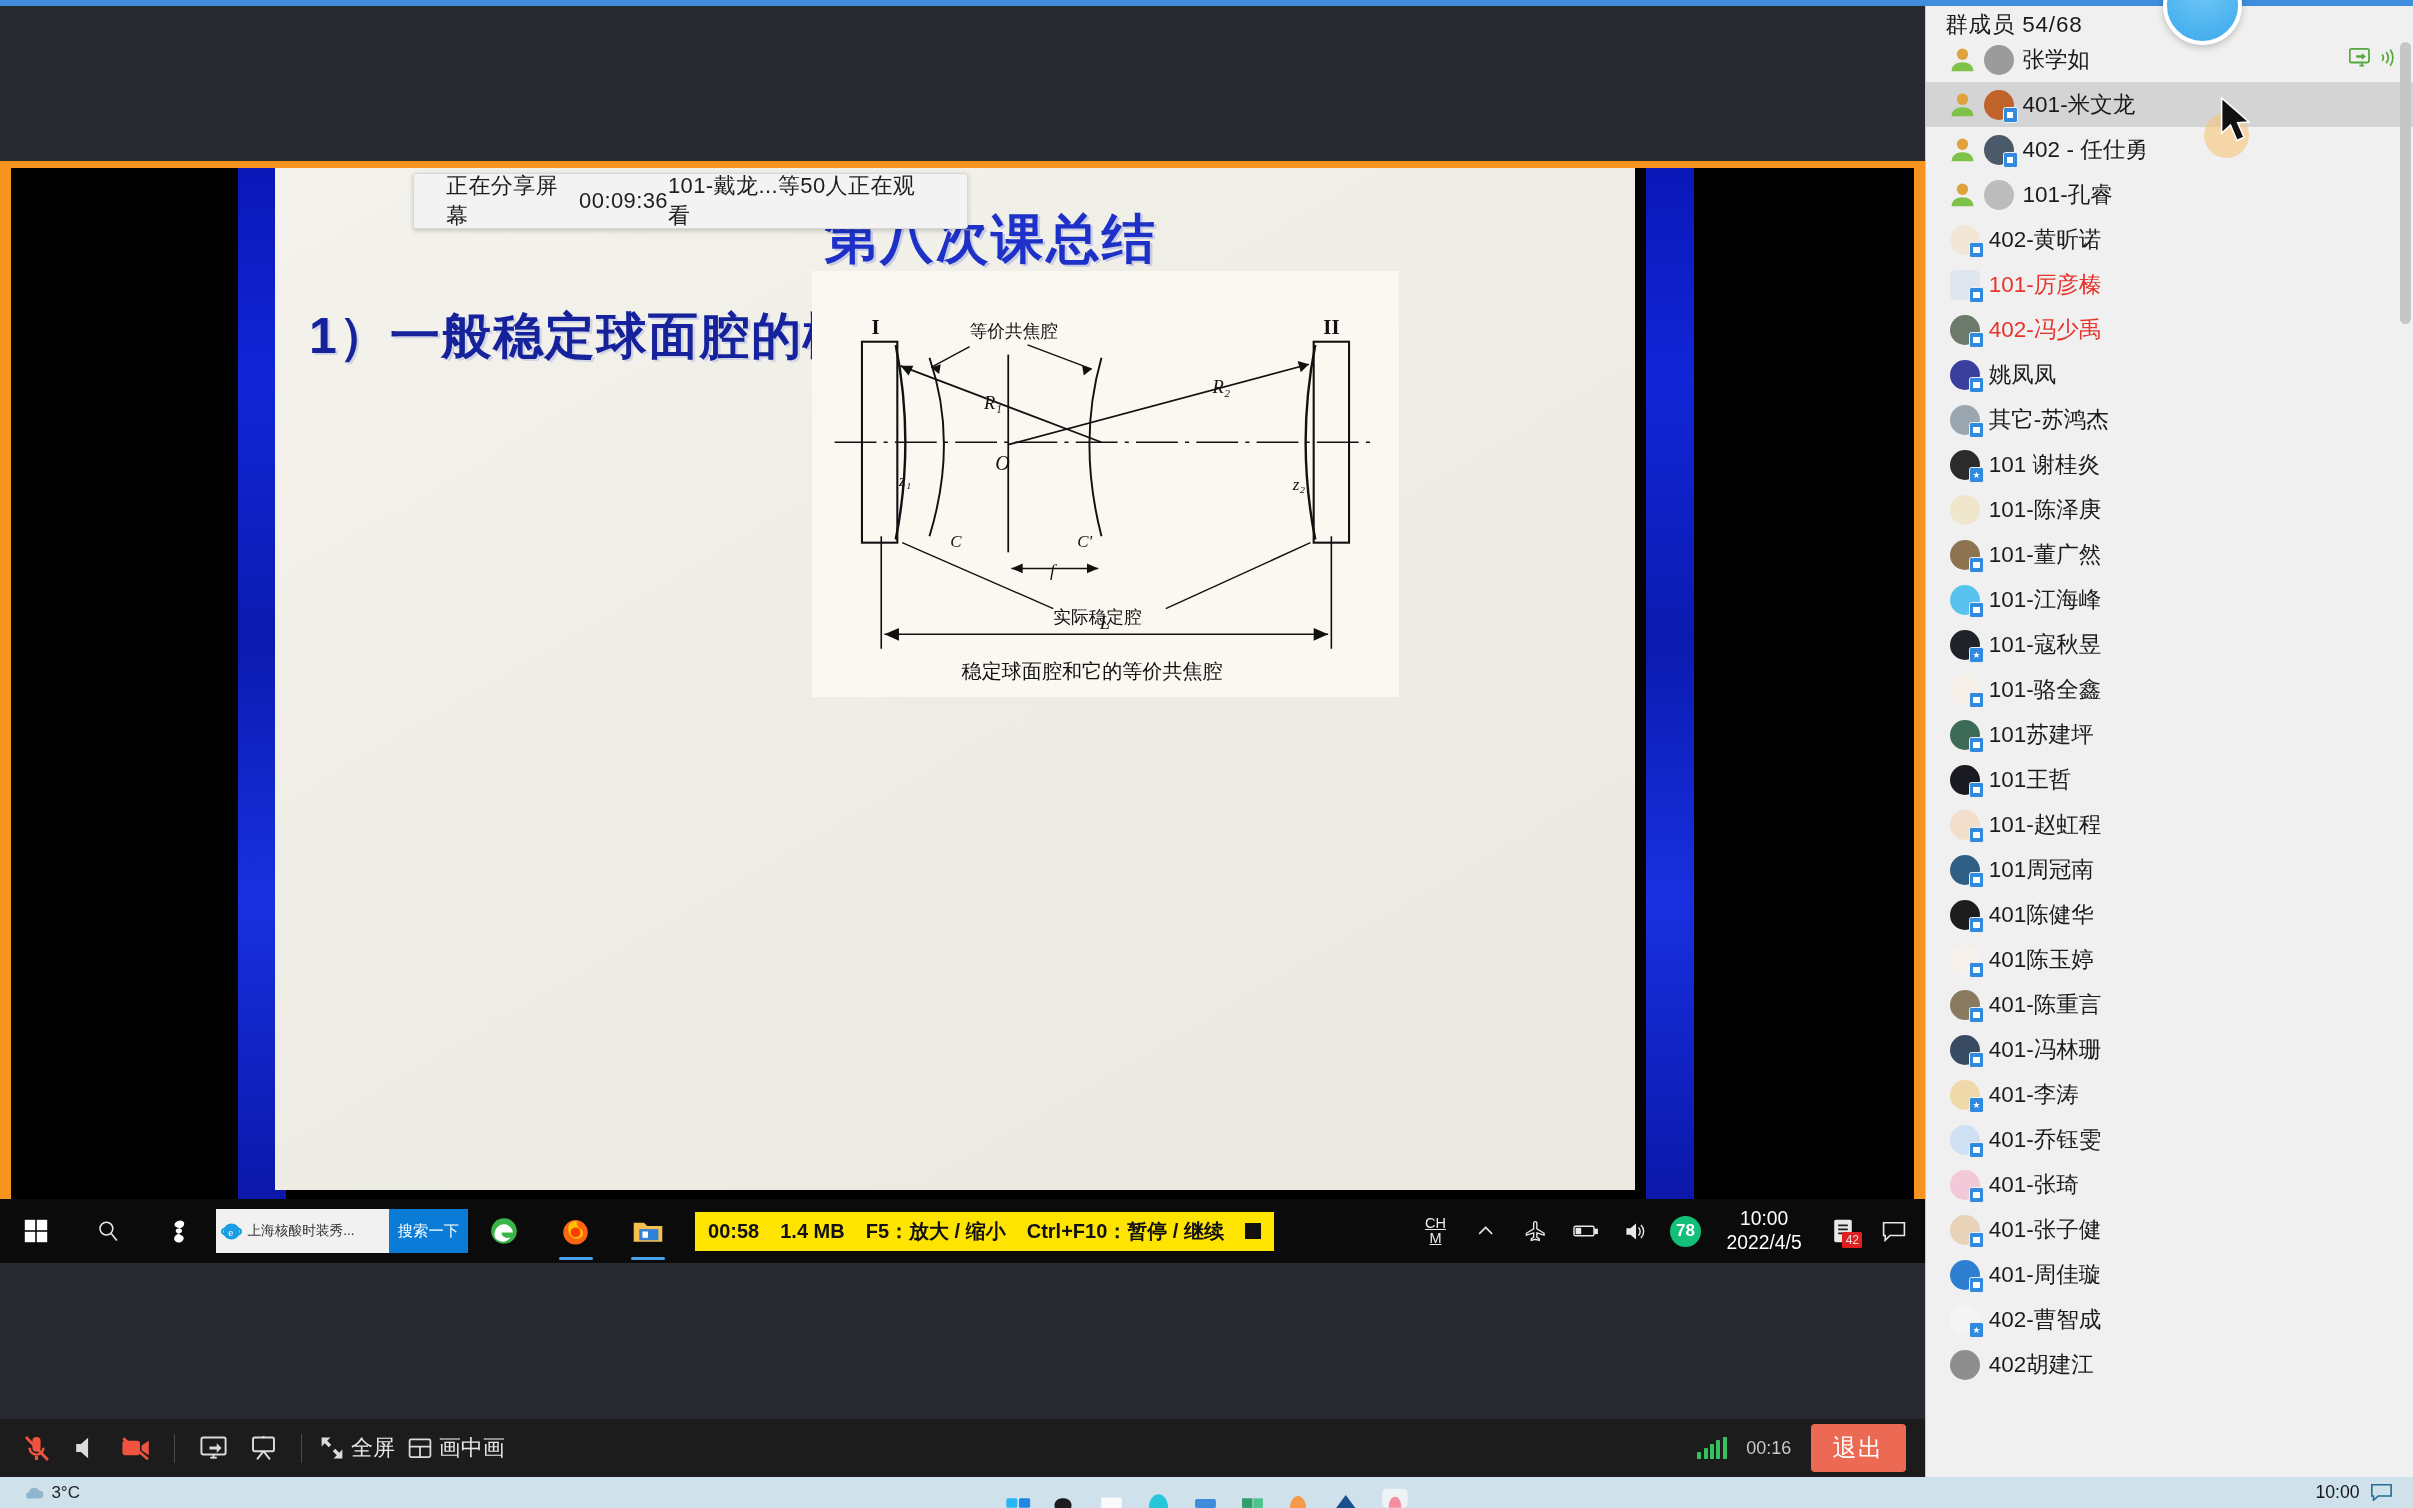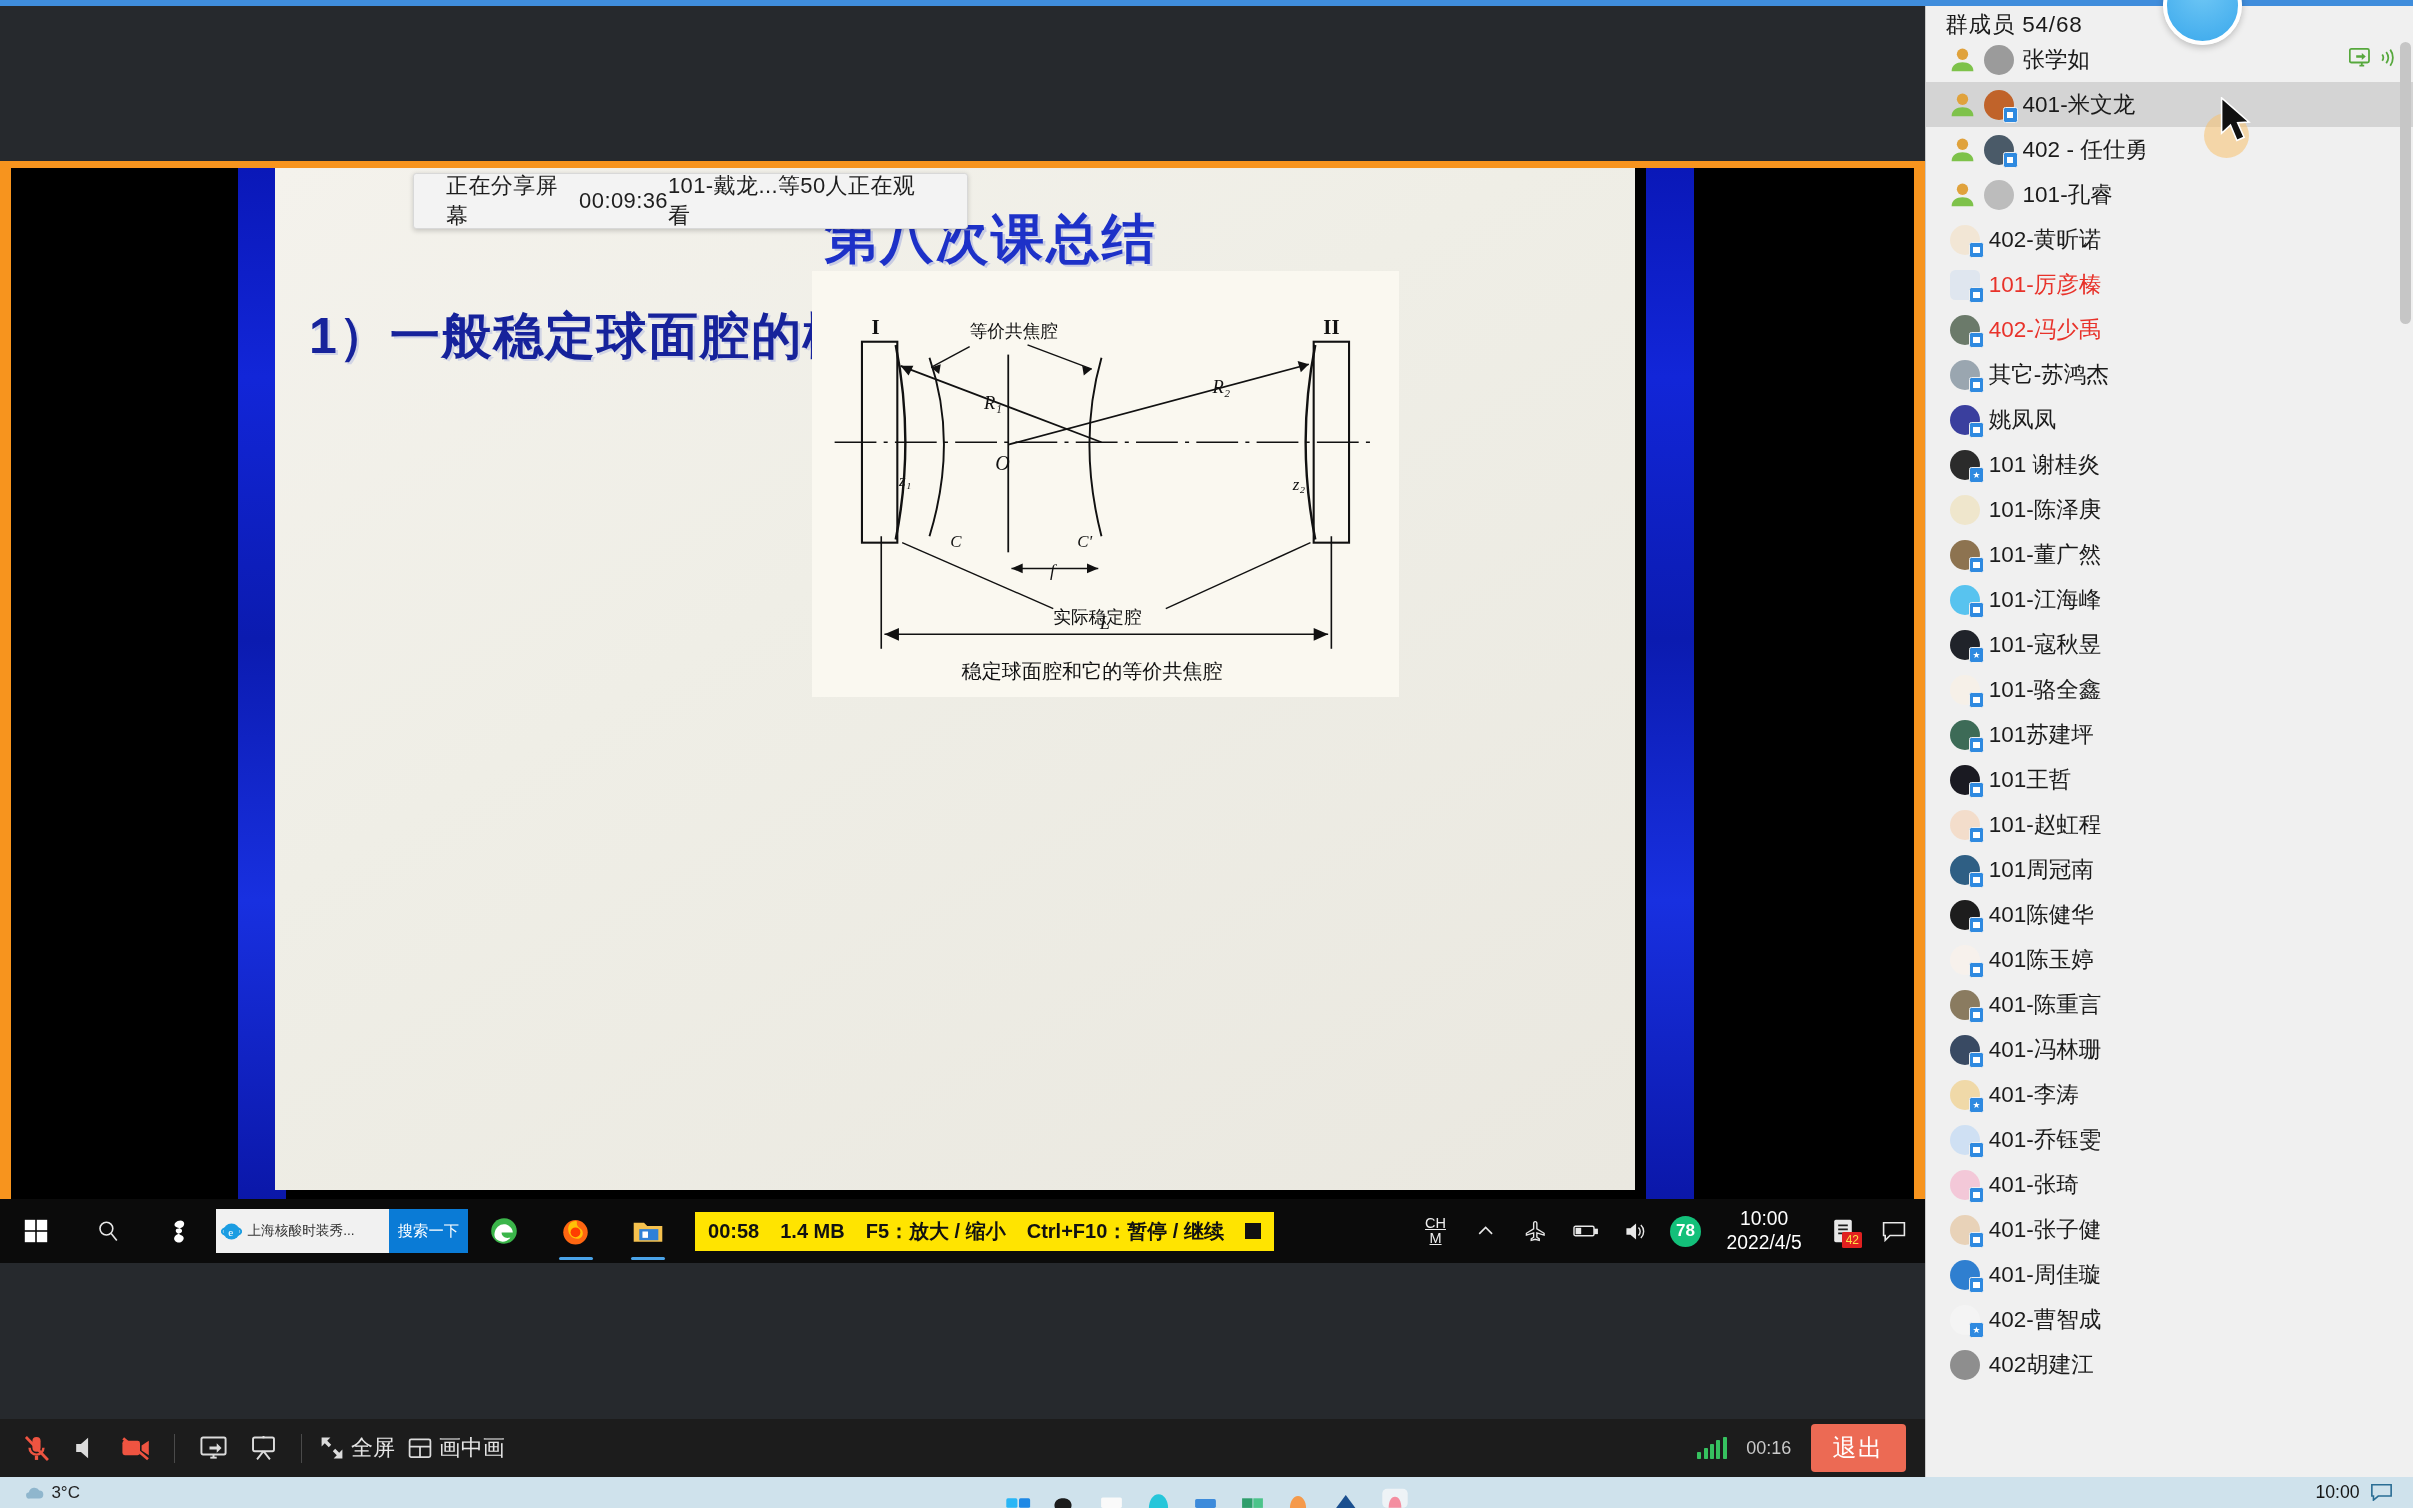--- a/index.html
+++ b/index.html
@@ -95,21 +95,21 @@
   .ime{ width:50px; text-align:center; color:#ededed; font-size:14.5px;
     line-height:1.05; cursor:pointer;text-decoration:underline; }
   .badge78{ width:31px; height:31px; border-radius:50%; background:#13c07a;
     color:#fff; font-size:17px; display:flex; align-items:center;
     justify-content:center; font-weight:bold; }
   .clock{ color:#fff; font-size:19.3px; line-height:1.22; text-align:center;
     padding:0 16px; cursor:pointer; }
   .note-ic{ position:relative; width:51px; height:64px; display:flex;
     align-items:center; justify-content:center; cursor:pointer; }
   .note-badge{ position:absolute; right:6.4px; bottom:15.3px; background:#e02020;
-    color:#fde047; font-size:12px; padding:0.8px 3.2px; border-radius:1.6px; }
+    color:#e5e5e5; font-size:12px; padding:0.8px 3.2px; border-radius:1.6px; }
 
   
   .panel{ position:absolute; left:1925px; top:0; width:488px; height:1477px;
     background:#f0f0f0; border-left:0.8px solid #c9c9c9; }
   .panel-topline{ position:absolute; left:1925px; top:0; width:488px; height:5.6px;
     background:#3f8ddc; z-index:3; }
   .panel-title{ position:absolute; left:19.3px; top:8.8px; font-size:22.5px;
     color:#1a1a1a; letter-spacing:0.8px; }
   .spk-avatar{ position:absolute; left:2163px; top:-34px; width:79px; height:79px;
     border-radius:50%; background:radial-gradient(circle at 50% 30%,#6fc7f5,#3aa8ec);
@@ -529,30 +529,30 @@
           </span>
           <span class="mname red">101-厉彦榛</span>
         </div>
         <div class="mrow">
           <span class="ava" style="background: rgb(107, 122, 106);">
             <span class="dev"></span>
           </span>
           <span class="mname red">402-冯少禹</span>
         </div>
         <div class="mrow">
+          <span class="ava" style="background: rgb(58, 63, 158);">
+            <span class="dev"></span>
+          </span>
+          <span class="mname">姚凤凤</span>
+        </div>
+        <div class="mrow">
           <span class="ava" style="background: rgb(154, 166, 176);">
             <span class="dev"></span>
           </span>
           <span class="mname">其它-苏鸿杰</span>
-        </div>
-        <div class="mrow">
-          <span class="ava" style="background: rgb(58, 63, 158);">
-            <span class="dev"></span>
-          </span>
-          <span class="mname">姚凤凤</span>
         </div>
         <div class="mrow">
           <span class="ava" style="background: rgb(43, 43, 43);">
             <span class="dev star"></span>
           </span>
           <span class="mname">101 谢桂炎</span>
         </div>
         <div class="mrow">
           <span class="ava" style="background: rgb(239, 230, 204);"></span>
           <span class="mname">101-陈泽庚</span>

